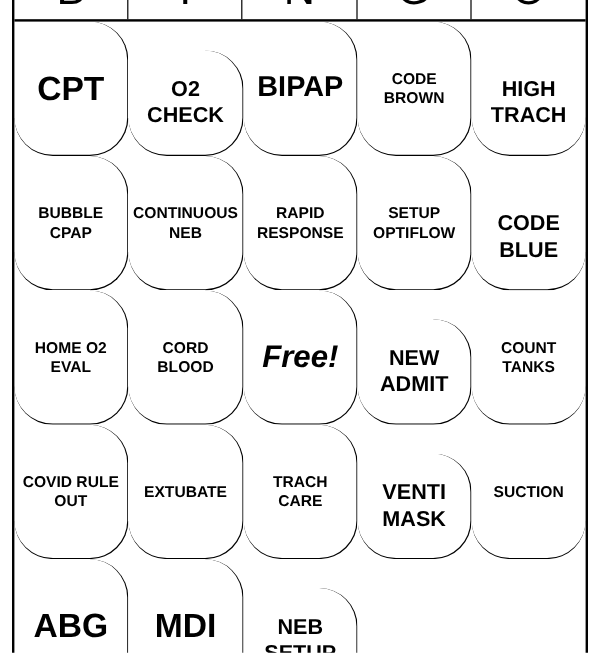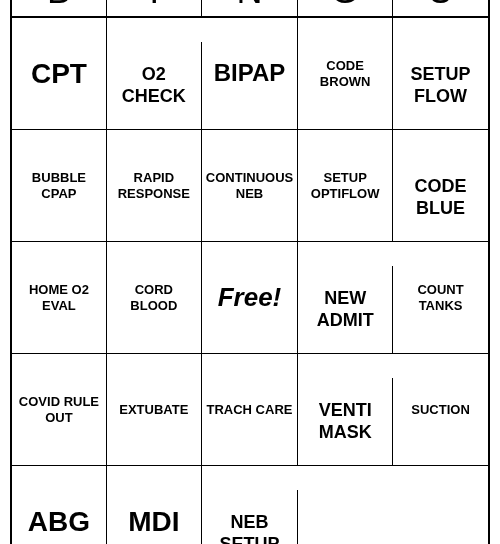--- a/index.html
+++ b/index.html
@@ -53,20 +53,21 @@
       border-bottom: 1px solid #000;
       min-height: 88px;
       display: flex;
       align-items: center;
       justify-content: center;
       text-align: center;
       padding: 4px;
       font-size: 13px;
       font-weight: bold;
       line-height: 1.2;
+      border-radius: 32px;
     }
 
     .bingo-cell:nth-child(5n) {
       border-right: none;
     }
 
     .bingo-cell:nth-child(n+21) {
       border-bottom: none;
     }
 
@@ -97,24 +98,24 @@
       <div class="bingo-header-cell">I</div>
       <div class="bingo-header-cell">N</div>
       <div class="bingo-header-cell">G</div>
       <div class="bingo-header-cell">O</div>
     </div>
   <div class="bingo-grid">
   <div class="bingo-cell xl-text">CPT</div>
       <div class="bingo-cell medium-text">O2 CHECK</div>
       <div class="bingo-cell large-text">BIPAP</div>
       <div class="bingo-cell">CODE BROWN</div>
-      <div class="bingo-cell medium-text">SETUP FLOW</div>
+      <div class="bingo-cell medium-text">HIGH TRACH</div>
       <div class="bingo-cell">BUBBLE CPAP</div>
+      <div class="bingo-cell">CONTINUOUS NEB</div>
       <div class="bingo-cell">RAPID RESPONSE</div>
-      <div class="bingo-cell">CONTINUOUS NEB</div>
       <div class="bingo-cell">SETUP OPTIFLOW</div>
       <div class="bingo-cell medium-text">CODE BLUE</div>
       <div class="bingo-cell">HOME O2 EVAL</div>
       <div class="bingo-cell">CORD BLOOD</div>
       <div class="bingo-cell free-space">Free!</div>
       <div class="bingo-cell medium-text">NEW ADMIT</div>
       <div class="bingo-cell">COUNT TANKS</div>
       <div class="bingo-cell">COVID RULE OUT</div>
       <div class="bingo-cell">EXTUBATE</div>
       <div class="bingo-cell">TRACH CARE</div>

